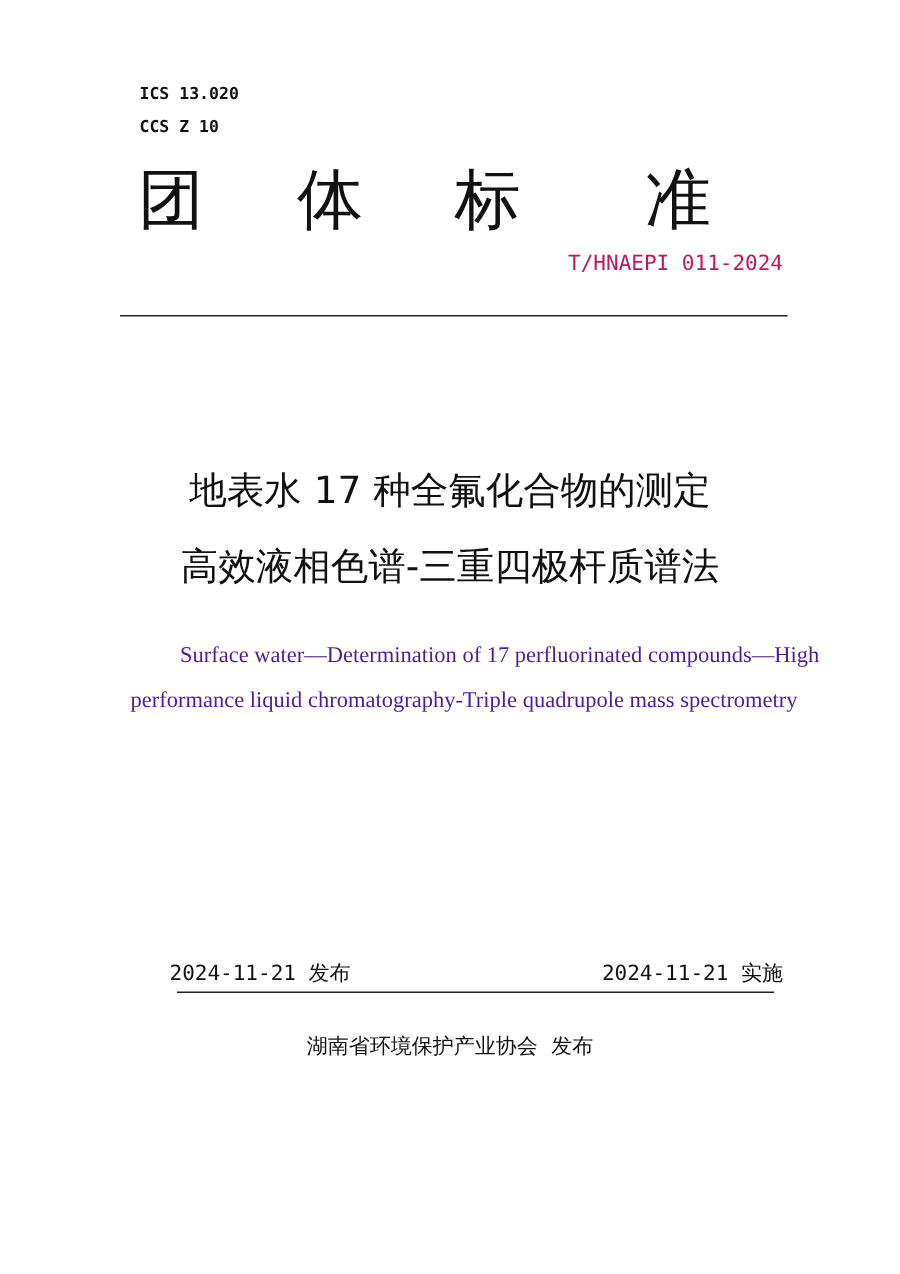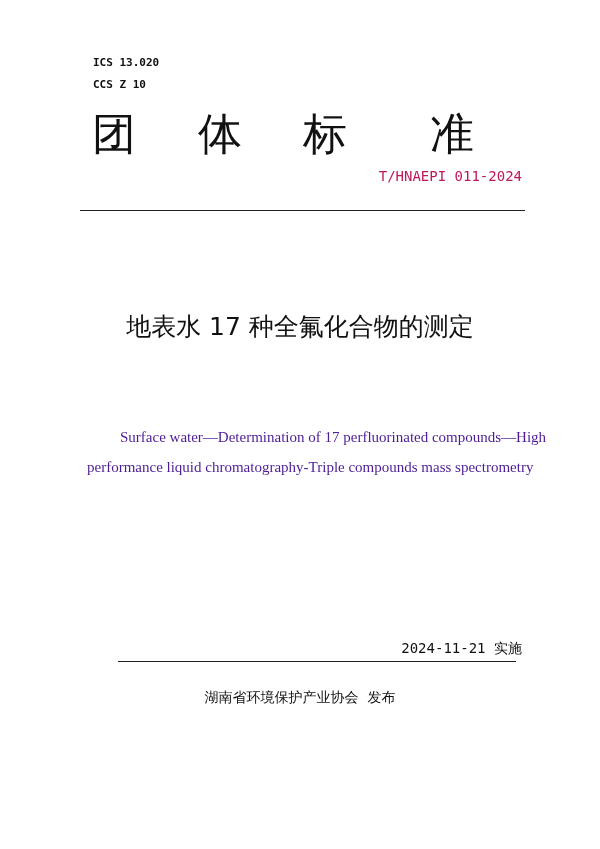--- a/index.html
+++ b/index.html
@@ -46,24 +46,29 @@
     <span class="bt0">团</span>
     <span class="bt1">体</span>
     <span class="bt2">标</span>
     <span class="bt3">准</span>
   </div>
 
   <div class="abs mono stdno">T/HNAEPI 011-2024</div>
   <div class="abs rule-top"></div>
 
   <div class="abs sans cn-title cn1">地表水 17 种全氟化合物的测定</div>
+  <div class="abs sans cn-title cn2">高效液相色谱-三重四极杆质谱法</div>
 
   <div class="abs serif en-title en1">Surface water—Determination of 17 perfluorinated compounds—High</div>
-  <div class="abs serif en-title en2">performance liquid chromatography-Triple compounds mass spectrometry</div>
+  <div class="abs serif en-title en2">performance liquid chromatography-Triple quadrupole mass spectrometry</div>
 
+  <div class="abs mono pub-date">
+    <span>2024-11-21</span>
+    <span class="cn">发布</span>
+  </div>
   <div class="abs mono impl-date">
     <span>2024-11-21</span>
     <span class="cn">实施</span>
   </div>
   <div class="abs rule-bot"></div>
 
   <div class="abs sans issuer" style="white-space: pre;">湖南省环境保护产业协会  发布</div>
 </div>
 
 </body></html>

